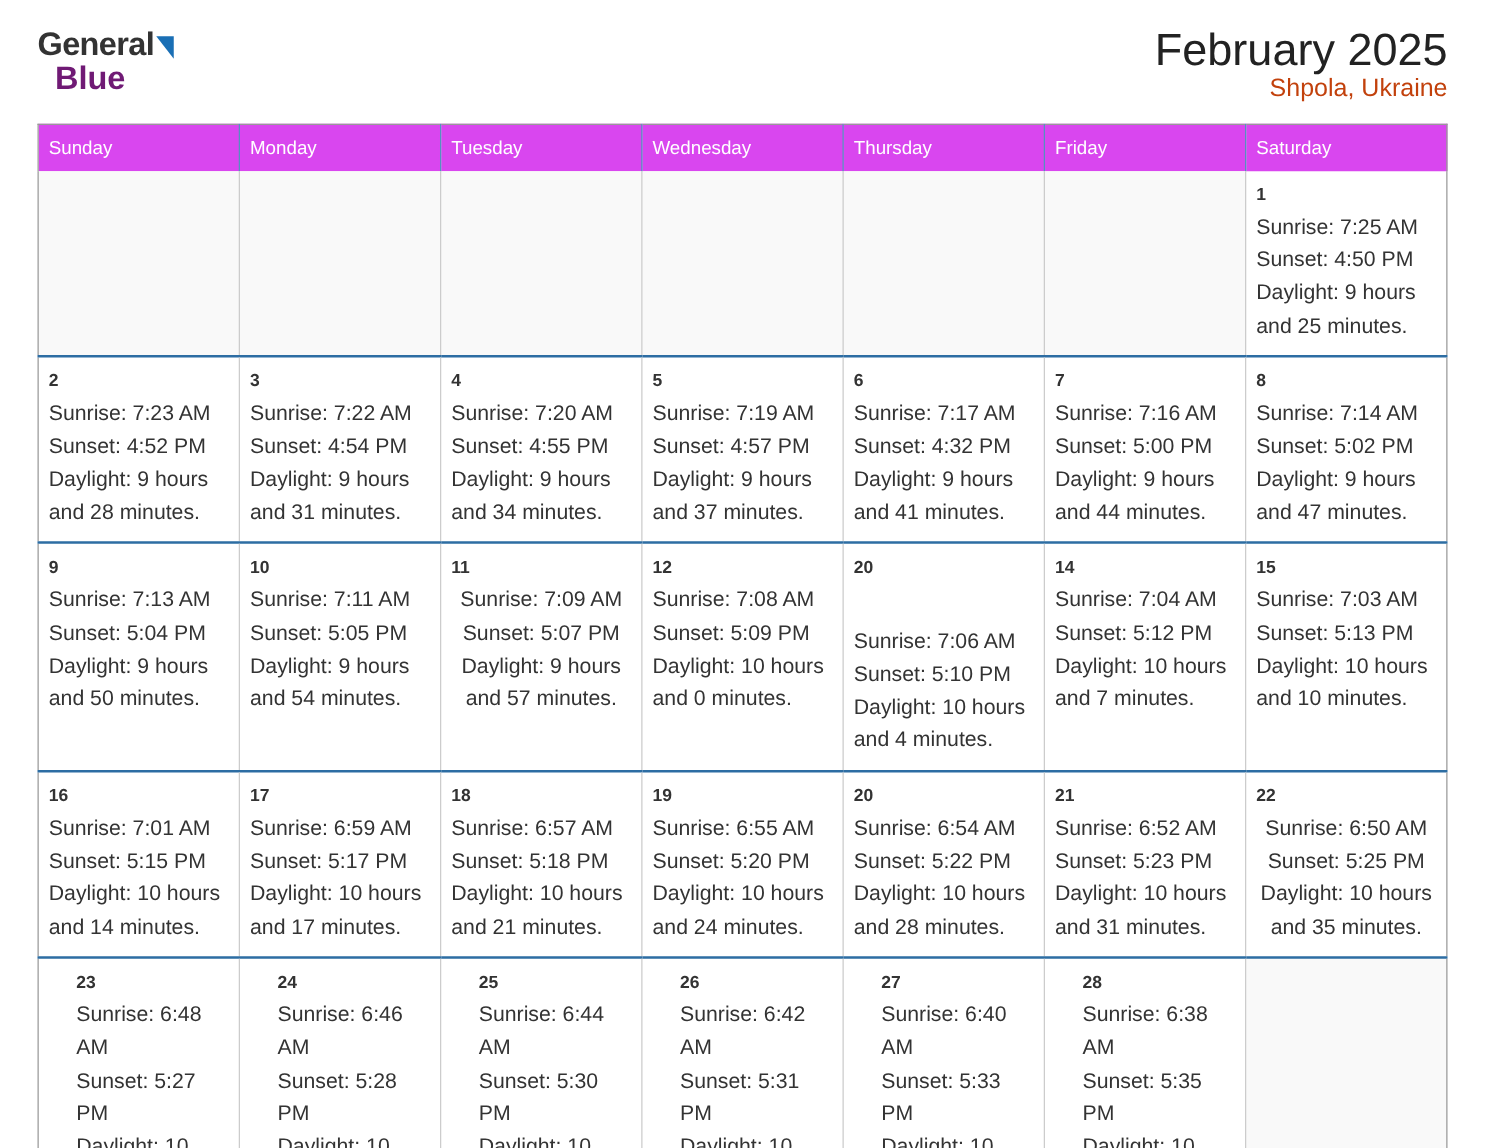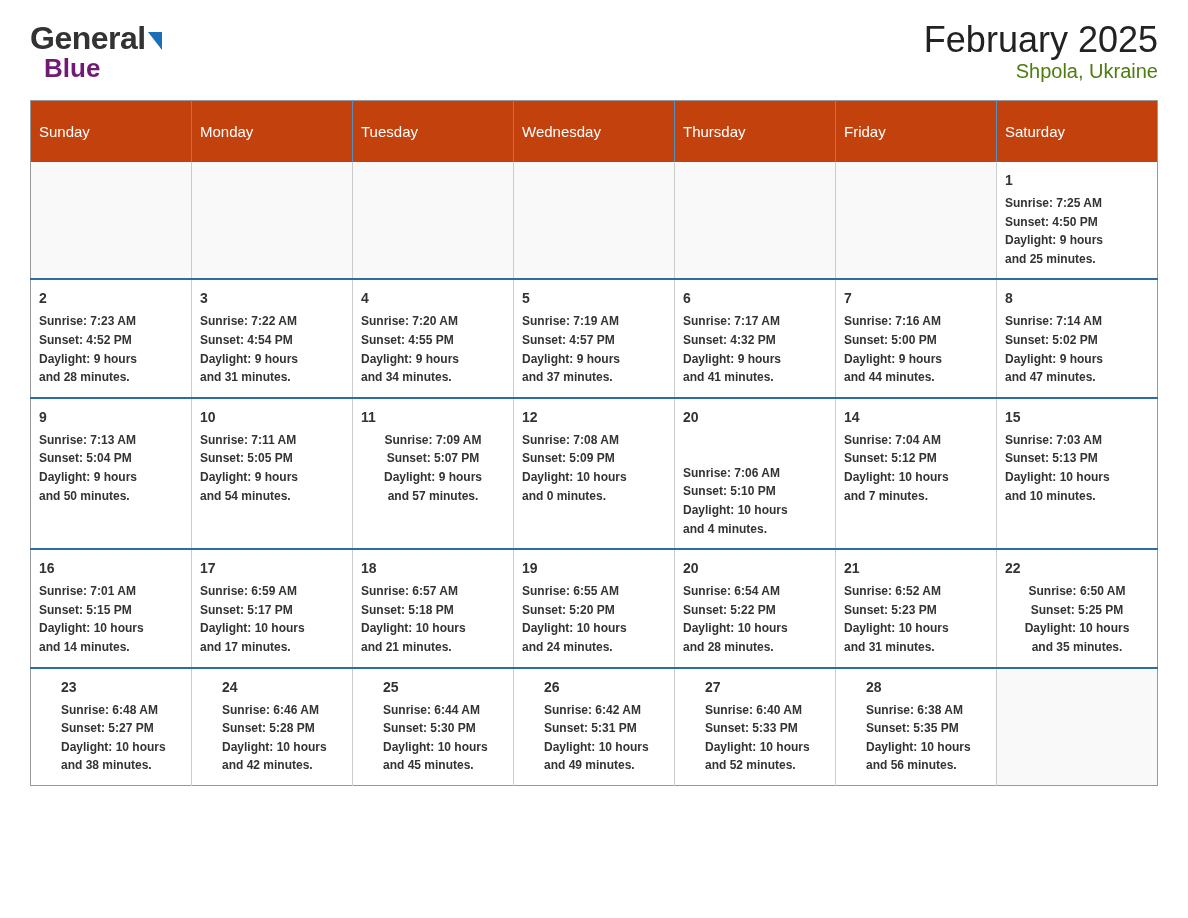--- a/index.html
+++ b/index.html
@@ -19,21 +19,21 @@
     .logo {
       display: flex;
       flex-direction: column;
       align-items: flex-start;
     }
     .logo-top {
       display: flex;
       align-items: center;
     }
     .logo-general {
-      font-size: 32px;
+      font-size: 26px;
       font-weight: bold;
       color: #333;
       letter-spacing: -0.5px;
     }
     .logo-arrow {
       width: 0;
       height: 0;
       border-left: 14px solid transparent;
       border-right: 0px solid transparent;
       border-top: 18px solid #1a6fb5;
@@ -52,31 +52,31 @@
     }
     .title-section h1 {
       font-size: 36px;
       font-weight: normal;
       color: #222;
       line-height: 1.1;
     }
     .title-section h2 {
       font-size: 20px;
       font-weight: normal;
-      color: #4d7c0f;
+      color: #c2410c;
     }
     .calendar {
       width: 100%;
       border-collapse: collapse;
       border: 1px solid #999;
     }
     .calendar thead tr th {
-      background-color: #c2410c;
+      background-color: #d946ef;
       color: #fff;
-      padding: 22px 8px;
+      padding: 10px 8px;
       font-size: 15px;
       font-weight: normal;
       text-align: left;
       border-right: 1px solid #5590c0;
     }
     .calendar thead tr th:last-child {
       border-right: none;
     }
     .calendar tbody tr td {
       vertical-align: top;
@@ -95,24 +95,23 @@
       border-bottom: none;
       padding-left: 30px;
     }
     .day-number {
       font-size: 14px;
       font-weight: bold;
       display: block;
       margin-bottom: 3px;
     }
     .day-info {
-      font-size: 12px;
+      font-size: 17px;
       color: #333;
       line-height: 1.55;
-      font-weight: bold;
     }
     .empty-cell {
       background: #f9f9f9;
     }
   </style>
 </head>
 <body>
 
 <div class="header">
   <div class="logo">

